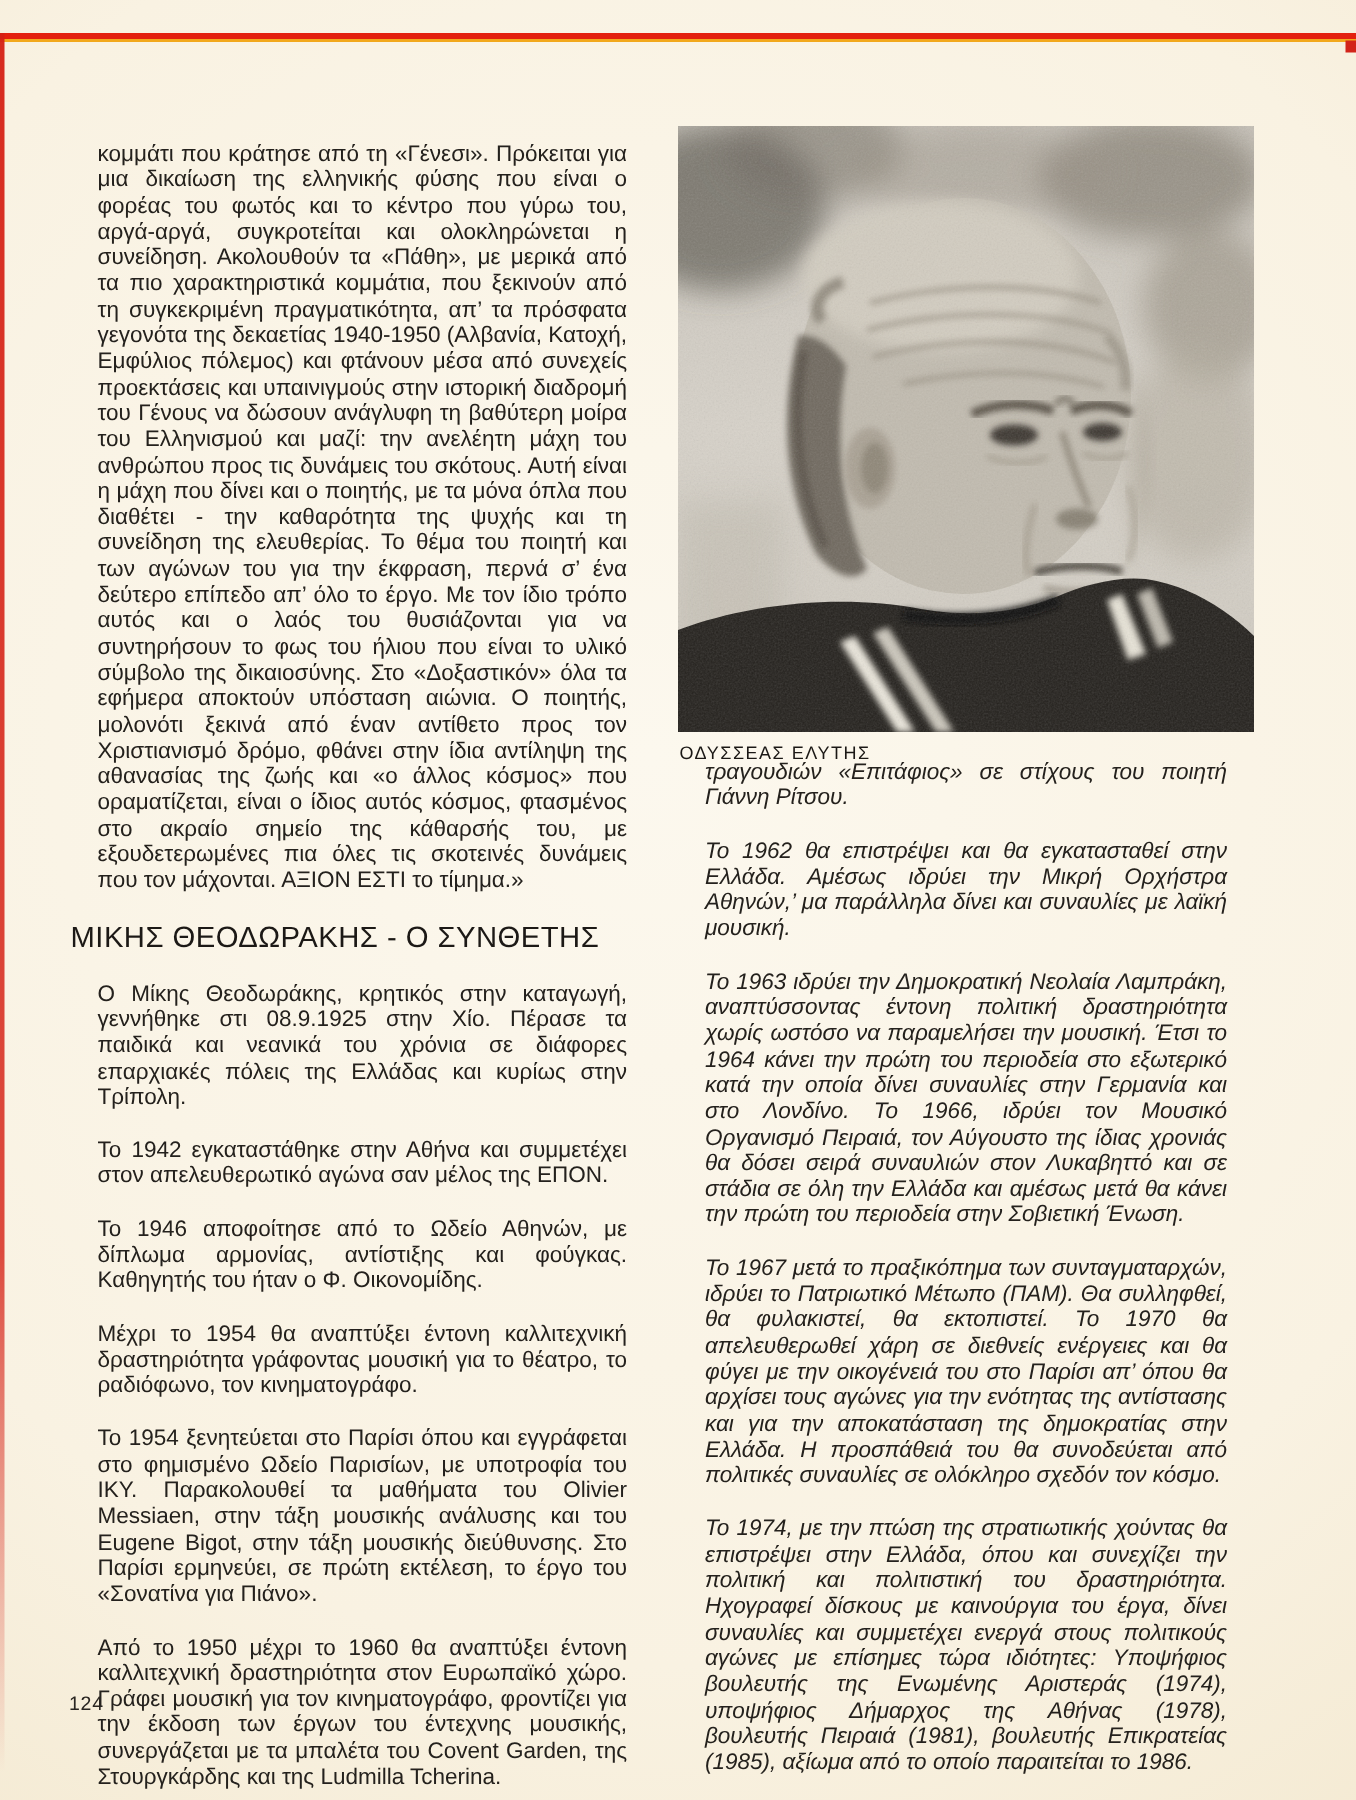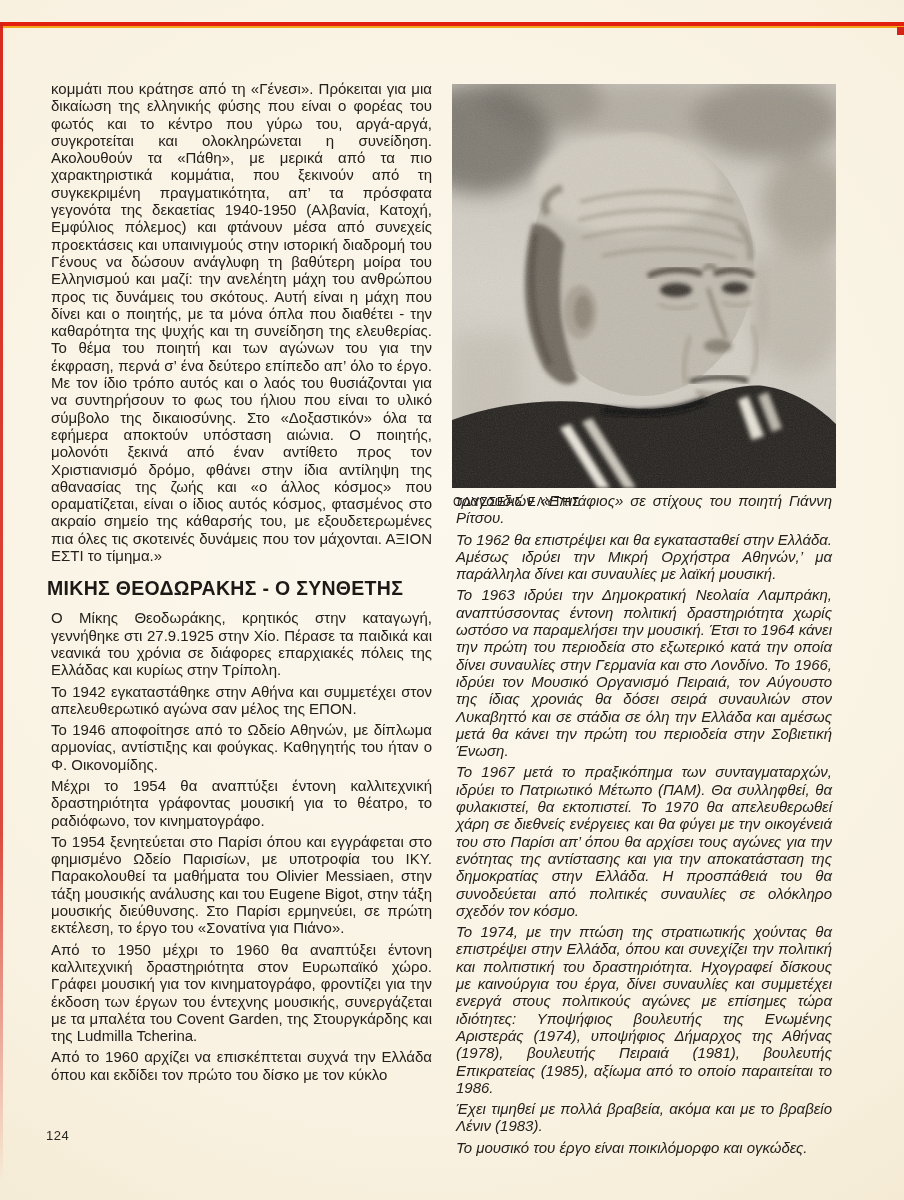--- a/index.html
+++ b/index.html
@@ -16,26 +16,26 @@
   .rule-tick{position:absolute;right:0;top:27px;width:7px;height:8px;background:#d2241a;}
   .edge-left{
     position:absolute;left:0;top:22px;width:3px;height:1160px;
     background:linear-gradient(to bottom, rgba(213,32,20,.95) 0%, rgba(213,32,20,.8) 70%, rgba(213,32,20,0) 100%);
   }
   .col{
     position:absolute;
     font-size:15px;line-height:17.3px;
     text-align:justify;
   }
-  .col p{margin:4px;}
+  .col p{margin:18px;}
   #left-col{left:47px;top:76px;width:389px;}
   #right-col{left:452px;top:488px;width:384px;font-style:italic;}
   .credit{margin-top:15px !important;}
   h1.section-heading{
-    font-size:19.5px;font-weight:bold;letter-spacing:.3px;
+    font-size:19.5px;font-weight:normal;letter-spacing:.3px;
     margin:13px 0 10px 0;line-height:22px;text-align:left;
     color:#1c1916;
   }
   figure{margin:0;padding:0;}
   #photo{
     position:absolute;left:452px;top:84px;width:384px;height:404px;
   }
   #photo svg{display:block;}
   .photo-caption{
     position:absolute;left:453px;top:495px;width:384px;
@@ -52,21 +52,21 @@
 <div class="page">
 
   <div class="rule-red"></div>
   <div class="rule-yellow"></div>
   <div class="rule-tick"></div>
   <div class="edge-left"></div>
 
   <div class="col" id="left-col">
     <p>κομμάτι που κράτησε από τη «Γένεσι». Πρόκειται για μια δικαίωση της ελληνικής φύσης που είναι ο φορέας του φωτός και το κέντρο που γύρω του, αργά-αργά, συγκροτείται και ολοκληρώνεται η συνείδηση. Ακολουθούν τα «Πάθη», με μερικά από τα πιο χαρακτηριστικά κομμάτια, που ξεκινούν από τη συγκεκριμένη πραγματικότητα, απ’ τα πρόσφατα γεγονότα της δεκαετίας 1940-1950 (Αλβανία, Κατοχή, Εμφύλιος πόλεμος) και φτάνουν μέσα από συνεχείς προεκτάσεις και υπαινιγμούς στην ιστορική διαδρομή του Γένους να δώσουν ανάγλυφη τη βαθύτερη μοίρα του Ελληνισμού και μαζί: την ανελέητη μάχη του ανθρώπου προς τις δυνάμεις του σκότους. Αυτή είναι η μάχη που δίνει και ο ποιητής, με τα μόνα όπλα που διαθέτει - την καθαρότητα της ψυχής και τη συνείδηση της ελευθερίας. Το θέμα του ποιητή και των αγώνων του για την έκφραση, περνά σ’ ένα δεύτερο επίπεδο απ’ όλο το έργο. Με τον ίδιο τρόπο αυτός και ο λαός του θυσιάζονται για να συντηρήσουν το φως του ήλιου που είναι το υλικό σύμβολο της δικαιοσύνης. Στο «Δοξαστικόν» όλα τα εφήμερα αποκτούν υπόσταση αιώνια. Ο ποιητής, μολονότι ξεκινά από έναν αντίθετο προς τον Χριστιανισμό δρόμο, φθάνει στην ίδια αντίληψη της αθανασίας της ζωής και «ο άλλος κόσμος» που οραματίζεται, είναι ο ίδιος αυτός κόσμος, φτασμένος στο ακραίο σημείο της κάθαρσής του, με εξουδετερωμένες πια όλες τις σκοτεινές δυνάμεις που τον μάχονται. ΑΞΙΟΝ ΕΣΤΙ το  τίμημα.»</p>
     <h1 class="section-heading">ΜΙΚΗΣ ΘΕΟΔΩΡΑΚΗΣ - Ο ΣΥΝΘΕΤΗΣ</h1>
-    <p>Ο Μίκης Θεοδωράκης, κρητικός στην καταγωγή, γεννήθηκε στι 27.9.1925 στην Χίο. Πέρασε τα παιδικά και νεανικά του χρόνια σε διάφορες επαρχιακές πόλεις της Ελλάδας και κυρίως στην Τρίπολη.</p>
+    <p>Ο Μίκης Θεοδωράκης, κρητικός στην καταγωγή, γεννήθηκε στι 08.9.1925 στην Χίο. Πέρασε τα παιδικά και νεανικά του χρόνια σε διάφορες επαρχιακές πόλεις της Ελλάδας και κυρίως στην Τρίπολη.</p>
     <p>Το 1942 εγκαταστάθηκε στην Αθήνα και συμμετέχει στον απελευθερωτικό αγώνα σαν μέλος της ΕΠΟΝ.</p>
     <p>Το 1946 αποφοίτησε από το Ωδείο Αθηνών, με δίπλωμα αρμονίας, αντίστιξης και φούγκας. Καθηγητής του ήταν ο Φ. Οικονομίδης.</p>
     <p>Μέχρι το 1954 θα αναπτύξει έντονη καλλιτεχνική δραστηριότητα γράφοντας μουσική για το θέατρο, το ραδιόφωνο, τον κινηματογράφο.</p>
     <p>Το 1954 ξενητεύεται στο Παρίσι όπου και εγγράφεται στο φημισμένο Ωδείο Παρισίων, με υποτροφία του ΙΚΥ. Παρακολουθεί τα μαθήματα του Olivier Messiaen, στην τάξη μουσικής ανάλυσης και του Eugene Bigot, στην τάξη μουσικής διεύθυνσης. Στο Παρίσι ερμηνεύει, σε πρώτη εκτέλεση, το έργο του «Σονατίνα για Πιάνο».</p>
     <p>Από το 1950 μέχρι το 1960 θα αναπτύξει έντονη καλλιτεχνική δραστηριότητα στον Ευρωπαϊκό χώρο. Γράφει μουσική για τον κινηματογράφο, φροντίζει για την έκδοση των έργων του έντεχνης μουσικής, συνεργάζεται με τα μπαλέτα του Covent Garden, της Στουργκάρδης και της Ludmilla Tcherina.</p>
     <p>Από το 1960 αρχίζει να επισκέπτεται συχνά την Ελλάδα όπου και εκδίδει τον πρώτο του δίσκο με τον κύκλο</p>
   </div>
 
   <figure id="photo">
     <svg width="384" height="404" viewBox="0 0 384 404" xmlns="http://www.w3.org/2000/svg">

